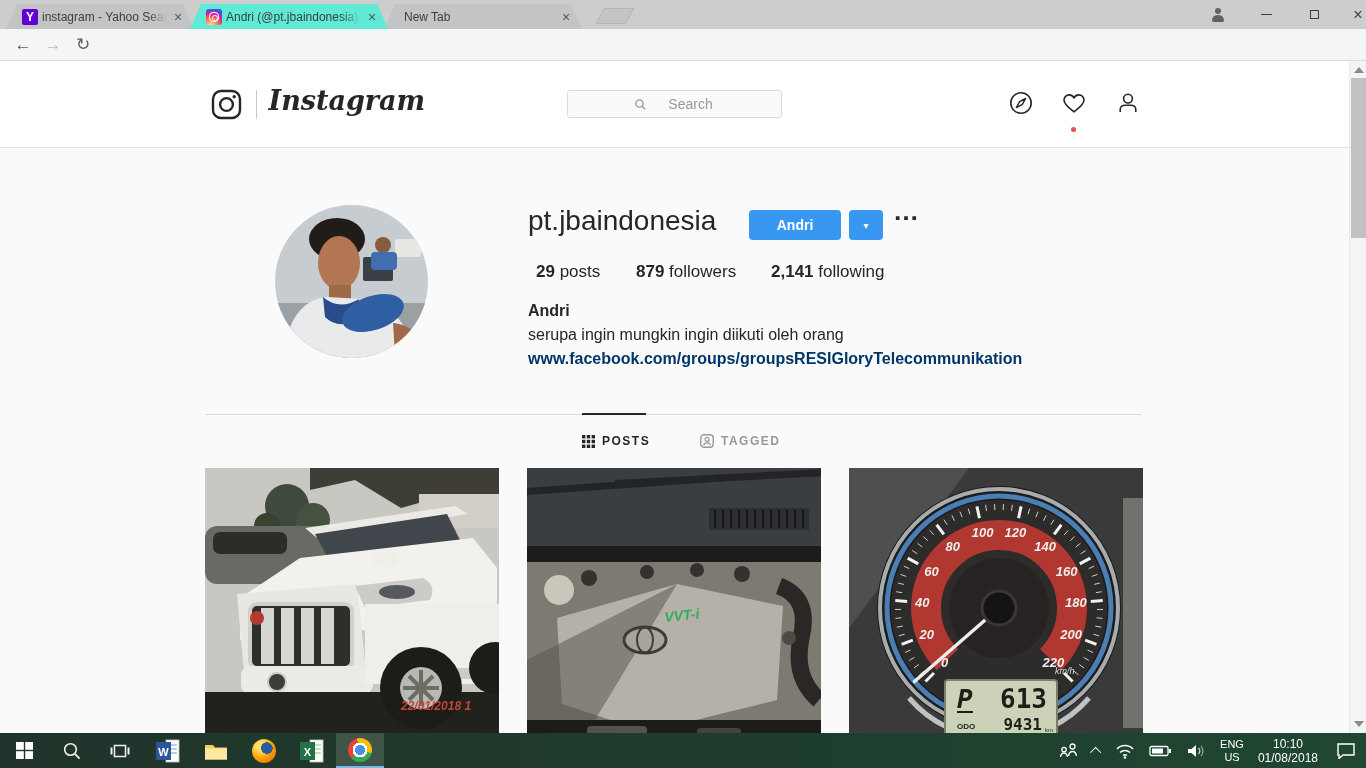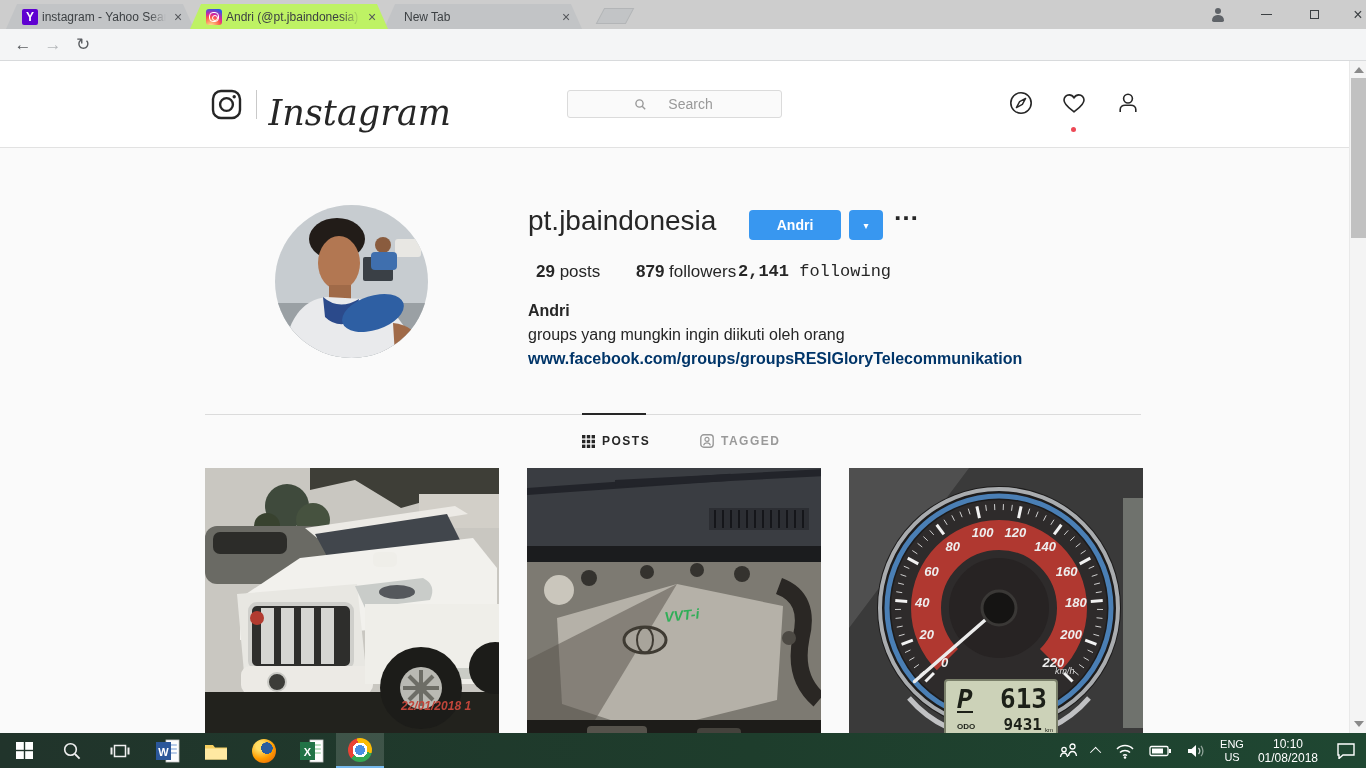--- a/index.html
+++ b/index.html
@@ -5,21 +5,21 @@
   * { margin:0; padding:0; box-sizing:border-box; }
   body { background:#000; font-family:"Liberation Sans", sans-serif; }
   .screen { position:relative; width:1366px; height:768px; background:#fafafa; overflow:hidden; }
   .abs { position:absolute; }
 
   
   .tabstrip { position:absolute; top:0; left:0; right:0; height:29px; background:#cdcdcd; }
   .tab { position:absolute; top:4px; height:25px; display:flex; align-items:center; padding:0 8px 0 16px;
          clip-path:polygon(11px 0, calc(100% - 11px) 0, 100% 100%, 0 100%); }
   .tab.inactive { background:#c2c4c6; }
-  .tab.active { background:#bef264; z-index:2; }
+  .tab.active { background:#5eead4; z-index:2; }
   .tab-title { flex:1; font-size:12px; color:#3c4043; white-space:nowrap; overflow:hidden;
                -webkit-mask-image:linear-gradient(90deg,#000 86%,transparent); margin:0 4px; }
   .tab-close { font-size:14px; color:#54575b; width:16px; text-align:center; cursor:default; }
   .favicon { width:16px; height:16px; flex:0 0 16px; border-radius:3px; position:relative; }
   .fav-yahoo { background:#5f01d1; color:#fff; font-weight:bold; font-size:12px; line-height:16px; text-align:center; border-radius:2px; }
   .fav-ig { background:radial-gradient(circle at 30% 110%, #fdf497 0%, #fd5949 45%, #d6249f 60%, #285AEB 90%); }
   .fav-ig::after { content:""; position:absolute; inset:3px; border:1.5px solid #fff; border-radius:4px; }
   .fav-ig::before { content:""; position:absolute; left:6px; top:6px; width:4px; height:4px; border:1.2px solid #fff; border-radius:50%; }
   .newtab-btn { position:absolute; left:600px; top:8px; width:30px; height:16px; background:#c2c4c6;
                 transform:skewX(-28deg); border:1px solid #b3b5b7; }
@@ -44,22 +44,22 @@
   .star-icon { font-size:15px; color:#5f6368; }
   .ext-btn { position:absolute; left:1306px; top:33px; width:24px; height:24px; background:#fff; border:1px solid #dadcde; border-radius:2px;
              display:flex; align-items:center; justify-content:center; }
   .menu-btn { position:absolute; left:1338px; top:33px; width:24px; height:24px; color:#5f6368; font-size:14px; text-align:center; line-height:24px; }
 
   
   .viewport { position:absolute; top:61px; left:0; width:1366px; height:672px; background:#fafafa; overflow:hidden; }
   .ig-nav { position:absolute; top:0; left:0; right:17px; height:87px; background:#fff; border-bottom:1px solid #e2e2e2; }
   .nav-inner { position:relative; width:936px; margin:0 auto; height:100%; }
   .logo-divider { position:absolute; left:49px; top:29px; width:1px; height:29px; background:#c9c9c9; }
-  .wordmark { position:absolute; left:62px; top:32px; font-family:"DejaVu Serif", serif; font-style:italic; font-weight:normal;
-              font-size:35px; color:#262626; }
+  .wordmark { position:absolute; left:62px; top:24px; font-family:"DejaVu Serif", serif; font-style:italic; font-weight:bold;
+              font-size:27px; color:#262626; }
   .searchbox { position:absolute; left:360px; top:29px; width:215px; height:28px; background:#fafafa; border:1px solid #dbdbdb;
                border-radius:3px; display:flex; align-items:center; justify-content:center; color:#999; font-size:14px; gap:22px; }
   .nav-icon { position:absolute; top:30px; width:24px; height:24px; }
   .red-dot { position:absolute; left:864px; top:66px; width:5px; height:5px; border-radius:50%; background:#ed4956; }
 
   .content { position:absolute; left:206px; top:87px; width:936px; }
   .avatar { position:absolute; left:69px; top:57px; width:153px; height:153px; border-radius:50%; overflow:hidden; }
   .username { position:absolute; left:322px; top:57px; font-size:28px; font-weight:300; color:#262626; }
   .follow-btn { position:absolute; left:543px; top:62px; width:92px; height:30px; background:#3897f0; border-radius:4px;
                 color:#fff; font-size:14px; font-weight:600; display:flex; align-items:center; justify-content:center; }
@@ -223,24 +223,24 @@
       <div class="follow-btn">
           <span>Andri</span>
         </div>
       <div class="caret-btn">
           <span>▾</span>
         </div>
       <div class="more-btn"><span>…</span></div>
 
       <div class="stat" style="left:322px;"><b>29</b><span> posts</span></div>
       <div class="stat" style="left:422px;"><b>879</b><span> followers</span></div>
-      <div class="stat" style="left:524px;font-family:Liberation Mono, monospace;"><b>2,141</b><span> following</span></div>
+      <div class="stat" style="left:557px;"><b>2,141</b><span> following</span></div>
 
       <div class="fullname">Andri</div>
-      <div class="bio">groups yang mungkin ingin diikuti oleh orang</div>
+      <div class="bio">serupa ingin mungkin ingin diikuti oleh orang</div>
       <div class="weblink">www.facebook.com/groups/groupsRESIGloryTelecommunikation</div>
 
       <div class="tabs-divider"></div>
       <div class="tabs-indicator"></div>
       <div class="ptab on" style="left:376px;">
         <svg width="13" height="13" viewBox="0 0 13 13">
           <g fill="#262626">
             <rect x="0" y="0" width="3.4" height="3.4"></rect>
               <rect x="4.8" y="0" width="3.4" height="3.4"></rect>
               <rect x="9.6" y="0" width="3.4" height="3.4"></rect>

